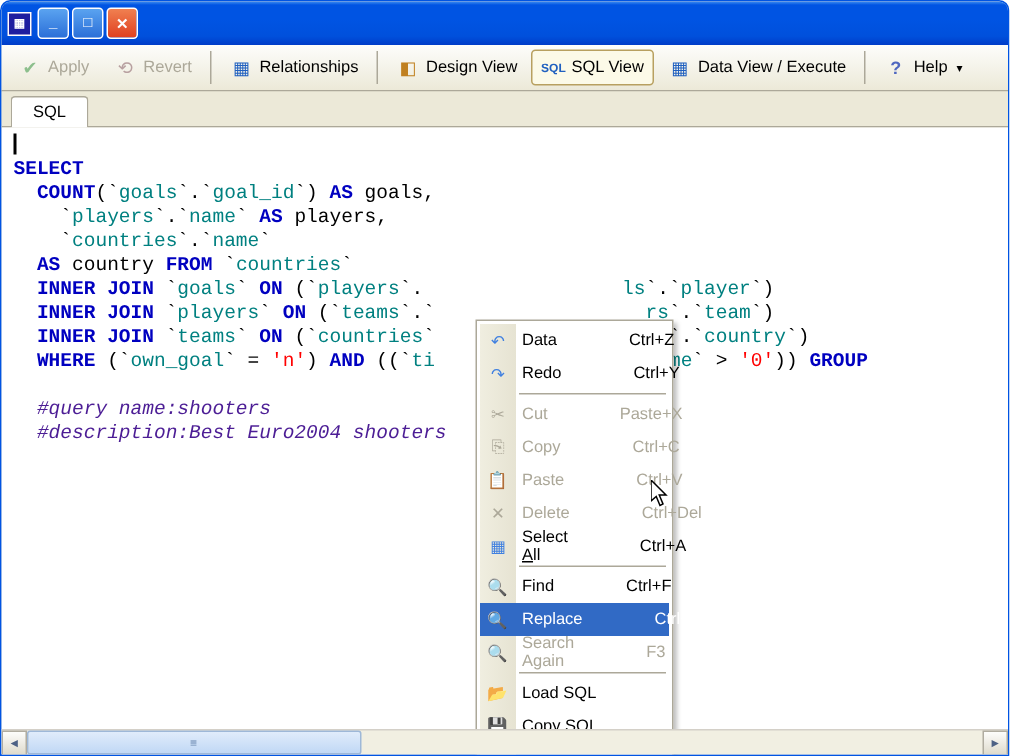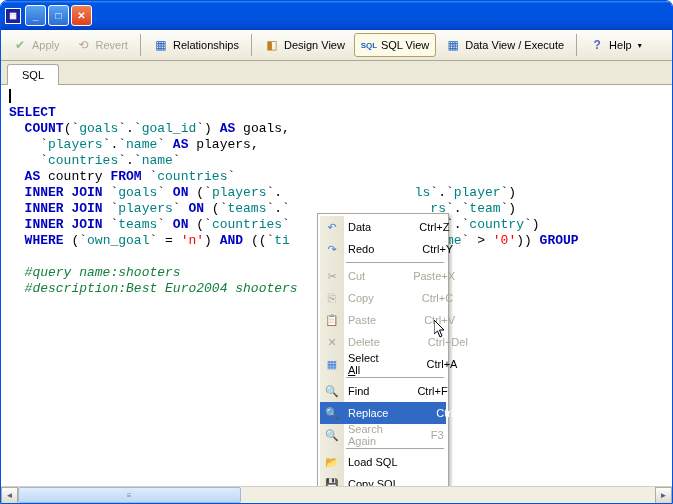--- a/index.html
+++ b/index.html
@@ -18,21 +18,21 @@
 .tb-item.active { background: #FCFAE8; border: 1px solid #B8A060; }
 .tb-sep { width: 1px; height: 22px; background: #ACA899; margin: 0 3px; }
 .tb-icon { width: 16px; height: 16px; display: inline-flex; align-items: center; justify-content: center; font-size: 12px; }
 .tabs { height: 24px; display: flex; align-items: flex-end; padding-left: 6px; background: #ECE9D8; border-bottom: 1px solid #ACA899; }
 .tab { padding: 4px 14px; background: #fff; border: 1px solid #ACA899; border-bottom: none; border-radius: 3px 3px 0 0; font-size: 11px; margin-bottom: -1px; }
 .editor-wrap { flex: 1; background: #fff; position: relative; overflow: hidden; }
 .editor { padding: 4px 8px; font-family: "Courier New", monospace; font-size: 13px; line-height: 16px; white-space: pre; position: relative; }
 .kw { color: #0000C0; font-weight: bold; }
 .ident { color: #008080; }
 .str { color: #FF0000; }
-.cmt { color: #15803d; font-style: italic; }
+.cmt { color: #4c1d95; font-style: italic; }
 .scrollbar-h { position: absolute; bottom: 0; left: 0; right: 0; height: 17px; background: #F1EFE2; border-top: 1px solid #D4D0C8; display: flex; }
 .sb-btn { width: 17px; height: 17px; background: linear-gradient(to bottom, #FDFDFB, #DEDACC); border: 1px solid #B0ACA0; display: flex; align-items: center; justify-content: center; font-size: 8px; color: #4D6185; }
 .sb-track { flex: 1; position: relative; }
 .sb-thumb { position: absolute; left: 0; top: 0; width: 35%; height: 100%; background: linear-gradient(to bottom, #E0ECFB, #C1D8F5); border: 1px solid #9EB8D8; border-radius: 2px; display:flex; align-items:center; justify-content:center; color:#6A88B0; font-size:8px; letter-spacing:1px; }
 .context-menu { position: absolute; left: 316px; top: 128px; width: 132px; background: #fff; border: 1px solid #ACA899; box-shadow: 2px 2px 3px rgba(0,0,0,0.25); padding: 2px; }
 .cm-stripe { position: absolute; left: 2px; top: 2px; bottom: 2px; width: 24px; background: linear-gradient(to right, #F0EEE0, #E6E3D2); }
 .cm-item { position: relative; display: flex; align-items: center; height: 22px; padding-left: 28px; font-size: 11px; color: #000; }
 .cm-item.disabled { color: #ACA899; }
 .cm-item.highlight { background: #316AC5; color: #fff; }
 .cm-item .label { flex: 1; }

